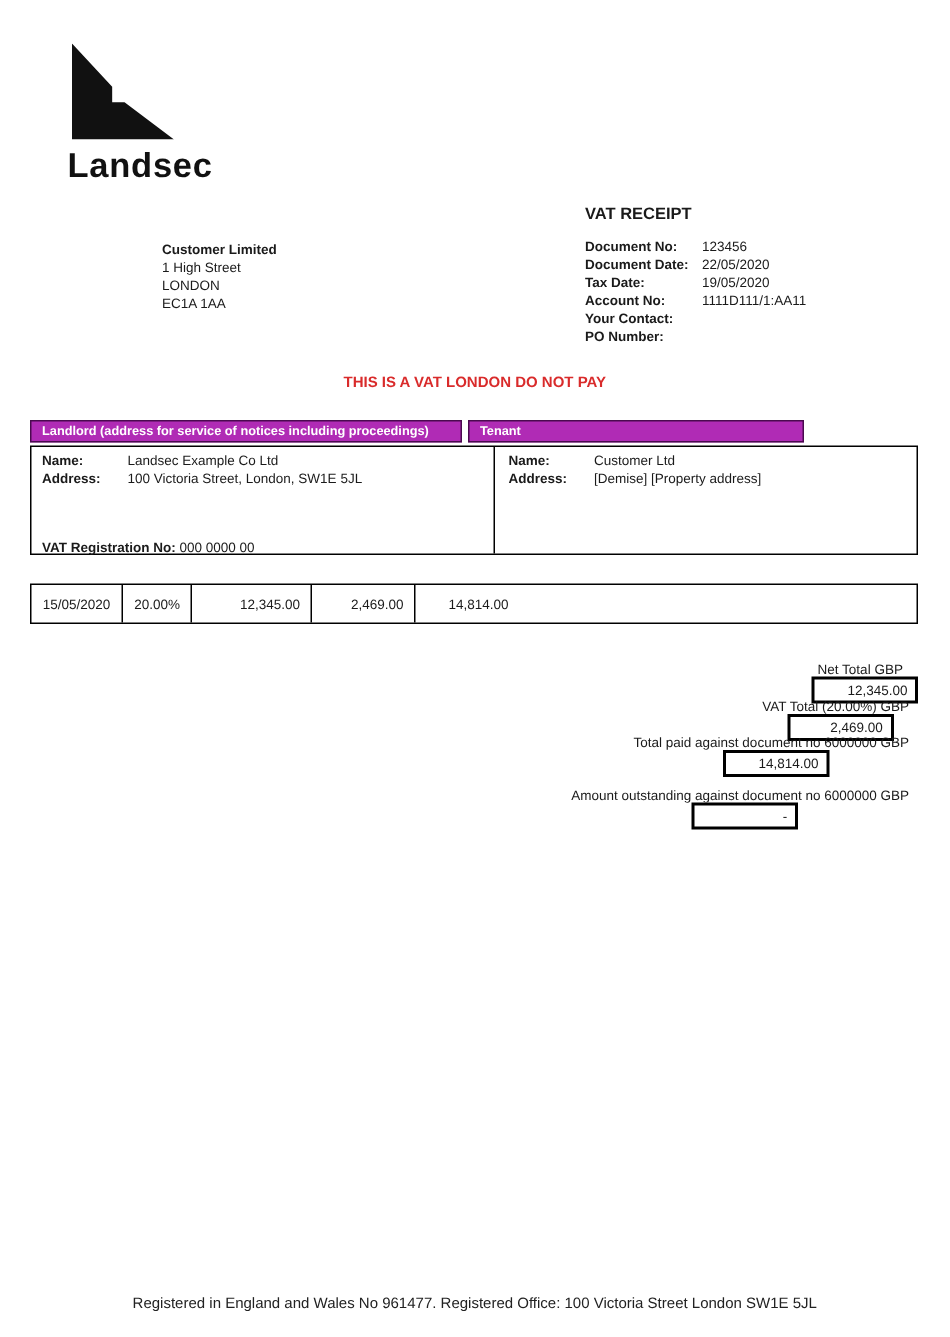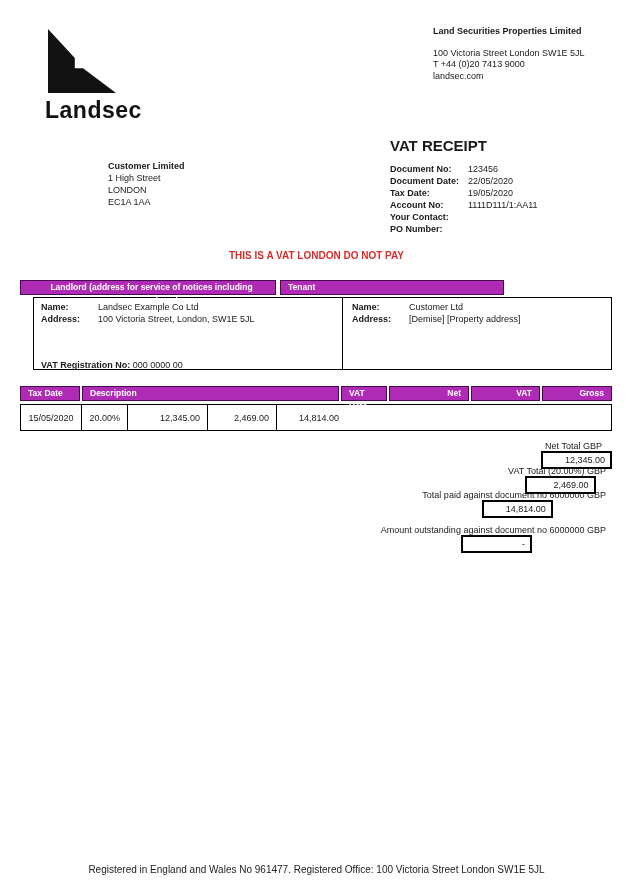--- a/index.html
+++ b/index.html
@@ -15,41 +15,41 @@
     position: absolute; left: 45px; top: 97px; font-size: 23px; font-weight: 700;
     letter-spacing: 0.5px; color: #111;
   }
   .company-block { position: absolute; left: 433px; top: 26px; line-height: 11.5px; }
   .company-name { font-weight: 700; margin-bottom: 10px; }
   
   .customer-block { position: absolute; left: 108px; top: 160px; line-height: 12px; }
   .customer-name { font-weight: 700; }
   
   .receipt-block { position: absolute; left: 390px; top: 137px; }
-  .receipt-title { font-weight: 700; font-size: 15px; margin-bottom: 9px; }
+  .receipt-title { font-weight: 700; font-size: 11px; margin-bottom: 9px; }
   .receipt-row { display: flex; line-height: 12px; }
   .receipt-label { font-weight: 700; width: 78px; }
   .receipt-value { }
   
   .warning {
     position: absolute; left: 0; top: 250px; width: 100%; text-align: center;
     color: var(--red, #d92b2b); font-weight: 700; font-size: 10px;
   }
   
   .parties { position: absolute; left: 20px; top: 280px; width: 592px; }
   .parties-heads { display: flex; gap: 4px; }
   .phead {
     background: var(--purple, #b02bb5); color: #fff; font-weight: 700;
     height: 15px; line-height: 13px; padding-left: 7px; font-size: 8.5px;
     border: 1px solid rgba(40,0,45,0.75);
   }
-  .phead.landlord { width: 256px; text-align: center; }
+  .phead.landlord { width: 288px; }
   .phead.tenant { width: 224px; }
   .parties-body {
-    margin-top: 2px; height: 73px; border: 1px solid #000; display: flex; margin-left: 13px;
+    margin-top: 2px; height: 73px; border: 1px solid #000; display: flex;
   }
   .pcol { position: relative; padding: 3px 0 0 7px; }
   .pcol.left { width: 309px; border-right: 1px solid #000; }
   .pcol.right { flex: 1; padding-left: 9px; }
   .prow { display: flex; line-height: 12px; }
   .plabel { font-weight: 700; width: 57px; }
   .vatreg { position: absolute; left: 7px; top: 62px; }
   .vatreg b { font-weight: 700; }
   
   .items { position: absolute; left: 20px; top: 386px; width: 592px; }
@@ -95,26 +95,20 @@
 </head>
 <body>
 
 <div class="page">
 
   <svg class="logo-mark" viewBox="0 0 66 62" aria-hidden="true">
     <polygon points="0,0 26,28 26,38 34,38 66,62 0,62" fill="#111111"></polygon>
   </svg>
   <div class="wordmark">Landsec</div>
 
-  <div class="company-block">
-    <div class="company-name">Land Securities Properties Limited</div>
-    <div>100 Victoria Street London SW1E 5JL</div>
-    <div>T +44 (0)20 7413 9000</div>
-    <div>landsec.com</div>
-  </div>
 
   <div class="customer-block">
     <div class="customer-name">Customer Limited</div>
     <div>1 High Street</div>
     <div>LONDON</div>
     <div>EC1A 1AA</div>
   </div>
 
   <div class="receipt-block">
     <div class="receipt-title">VAT RECEIPT</div>
@@ -173,28 +167,20 @@
         </div>
         <div class="prow">
           <span class="plabel">Address:</span>
           <span>[Demise] [Property address]</span>
         </div>
       </div>
     </div>
   </div>
 
   <div class="items">
-    <div class="items-heads">
-      <div class="ihead c-taxdate">Tax Date</div>
-      <div class="ihead c-desc">Description</div>
-      <div class="ihead c-vatrate">VAT Rate</div>
-      <div class="ihead c-net al-r">Net</div>
-      <div class="ihead c-vat al-r">VAT</div>
-      <div class="ihead c-gross al-r">Gross</div>
-    </div>
     <div class="items-row">
       <div class="icell c-taxdate">15/05/2020</div>
       <div class="icell c-vatrate al-r">20.00%</div>
       <div class="icell c-net al-r">12,345.00</div>
       <div class="icell c-vat al-r">2,469.00</div>
       <div class="icell c-gross al-r">14,814.00</div>
     </div>
   </div>
 
   <div class="totals">

